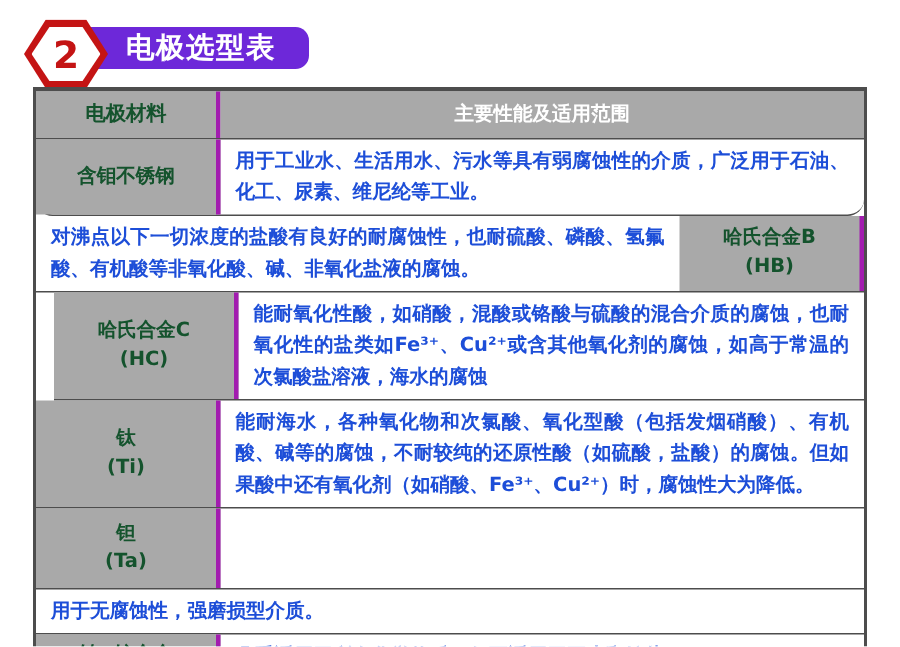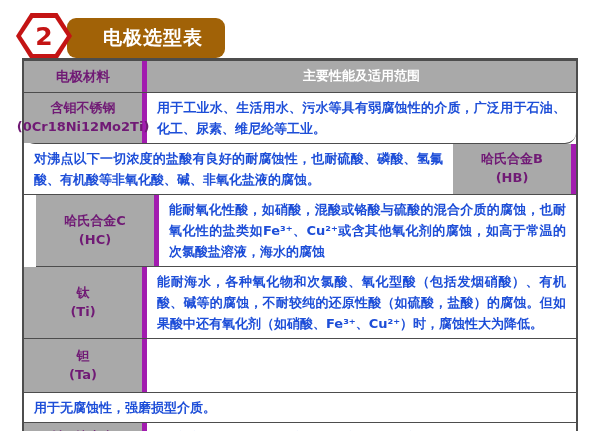--- a/index.html
+++ b/index.html
@@ -6,23 +6,23 @@
   .page{
     position:relative;
     width:600px;height:431px;
     background:#ffffff;
     font-family:"DejaVu Sans","Liberation Sans",sans-serif;
     overflow:hidden;
   }
   
   .hdr{position:absolute;top:6px;left:8px;height:52px;}
   .banner{
-    position:absolute;left:59px;top:12px;
-    width:158px;height:40px;
-    background:#a16207;
+    position:absolute;left:40px;top:12px;
+    width:158px;height:28px;
+    background:#6d28d9;
     border-radius:9px;
     display:flex;align-items:center;justify-content:center;
   }
   .banner-label{
     color:#ffffff;font-size:19px;font-weight:bold;letter-spacing:1px;
     padding-left:14px;
   }
   .hex{
     position:absolute;left:8px;top:7px;width:56px;height:46px;
     background:#c41414;
@@ -43,33 +43,33 @@
     border-top-width:3px;
     background:#ffffff;
     box-sizing:border-box;
   }
   .tr{display:flex;border-bottom:1px solid #4d4d4d;}
   .tr:last-child{border-bottom:none;}
   .tc{box-sizing:border-box;}
   .mat{
     width:123px;flex:0 0 123px;
     background:#a9a9a9;
-    border-right:5px solid #a21caf;
+    border-right:3px solid #a21caf;
     display:flex;flex-direction:column;align-items:center;justify-content:center;
-    color:#701a75;font-weight:bold;font-size:13px;line-height:1.45;
+    color:#14532d;font-weight:bold;font-size:13px;line-height:1.45;
     text-align:left;padding:2px 2px;
   }
   .desc{
     flex:1;display:flex;align-items:center;
     padding:4px 10px;
     color:#1d4ed8;font-weight:bold;font-size:13px;line-height:21px;
     text-align:justify;
   }
   .thead .mat{font-size:13.5px;}
-  .thead .desc{justify-content:center;background:#a9a9a9;color:#ffffff;text-align:center;font-family:Liberation Mono, monospace;}
+  .thead .desc{justify-content:center;background:#a9a9a9;color:#ffffff;text-align:center;}
   .h-head{min-height:31px;}
   .h-r0{min-height:47px;border-radius:11px;}
   .h-r1{min-height:45px;}
   .h-r2{min-height:65px;margin-left:12px;}
   .h-r3{min-height:67px;}
   .h-r4{min-height:53px;}
   .h-r5{min-height:24px;}
   .h-r6{min-height:24px;}
   .sub:empty{display:none;}
 </style>
@@ -92,21 +92,20 @@
   <div class="tbl">
 
     <div class="tr thead h-head">
       <div class="tc mat">电极材料</div>
       <div class="tc desc">主要性能及适用范围</div>
     </div>
 
     <div class="tr h-r0">
       <div class="tc mat">
         <span>含钼不锈钢</span>
-        <span class="sub">(0Cr18Ni12Mo2Ti)</span>
       </div>
       <div class="tc desc">
         <span>用于工业水、生活用水、污水等具有弱腐蚀性的介质，广泛用于石油、化工、尿素、维尼纶等工业。</span>
       </div>
     </div>
 
     <div class="tr h-r1">
       <div class="tc desc">
         <span>对沸点以下一切浓度的盐酸有良好的耐腐蚀性，也耐硫酸、磷酸、氢氟酸、有机酸等非氧化酸、碱、非氧化盐液的腐蚀。</span>
       </div>

